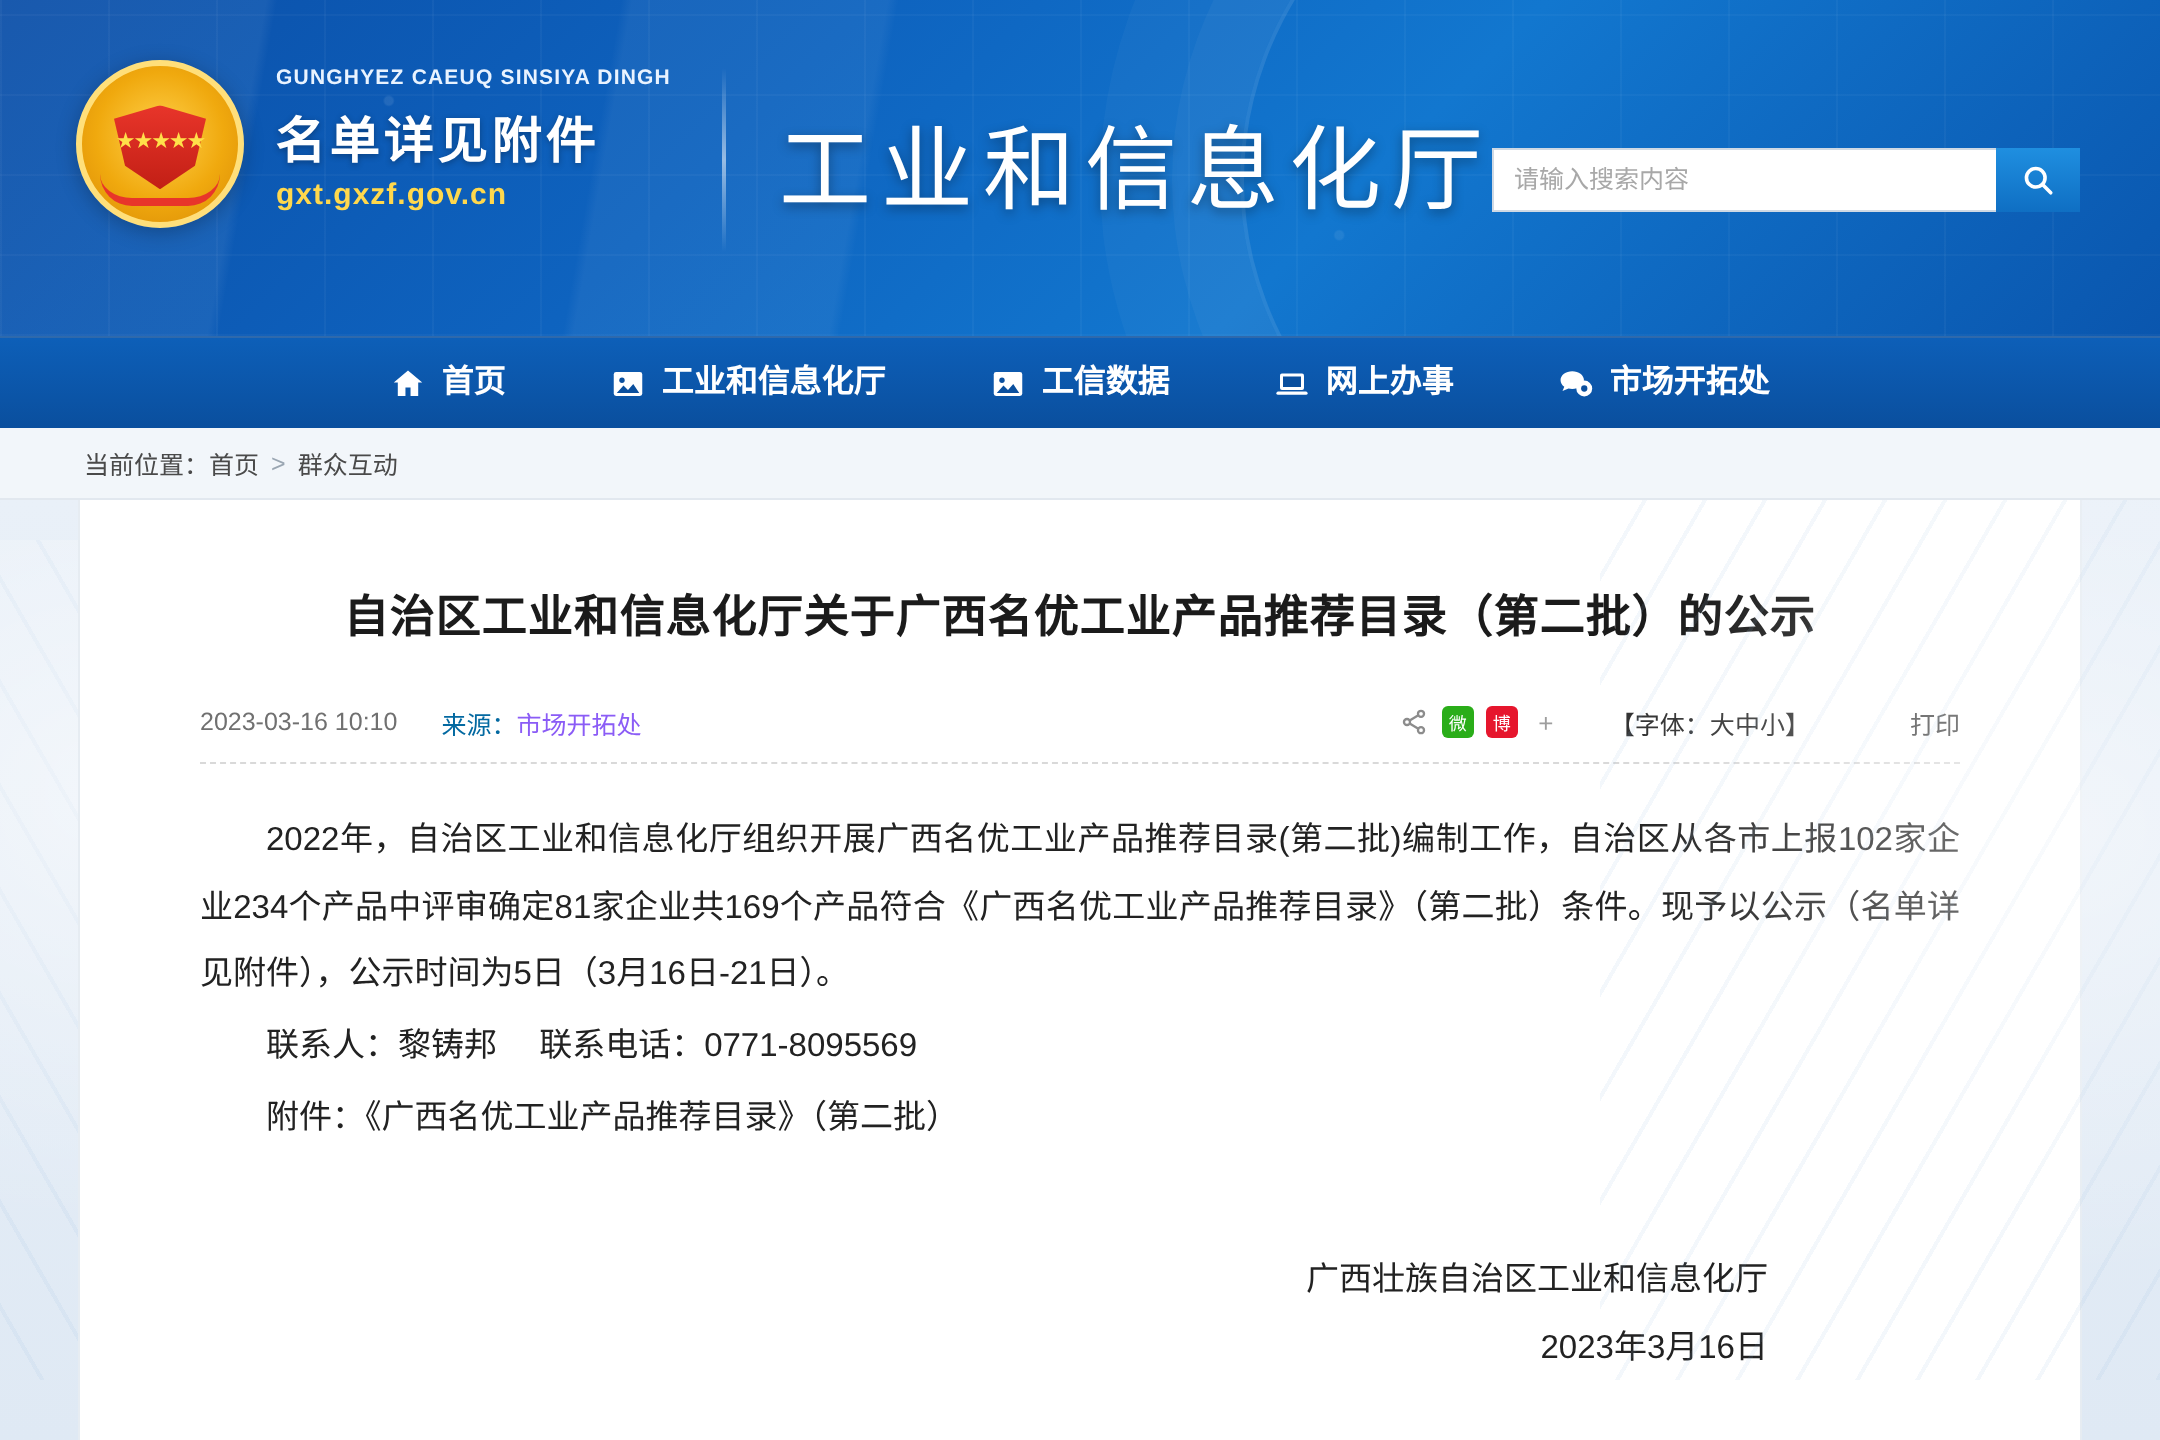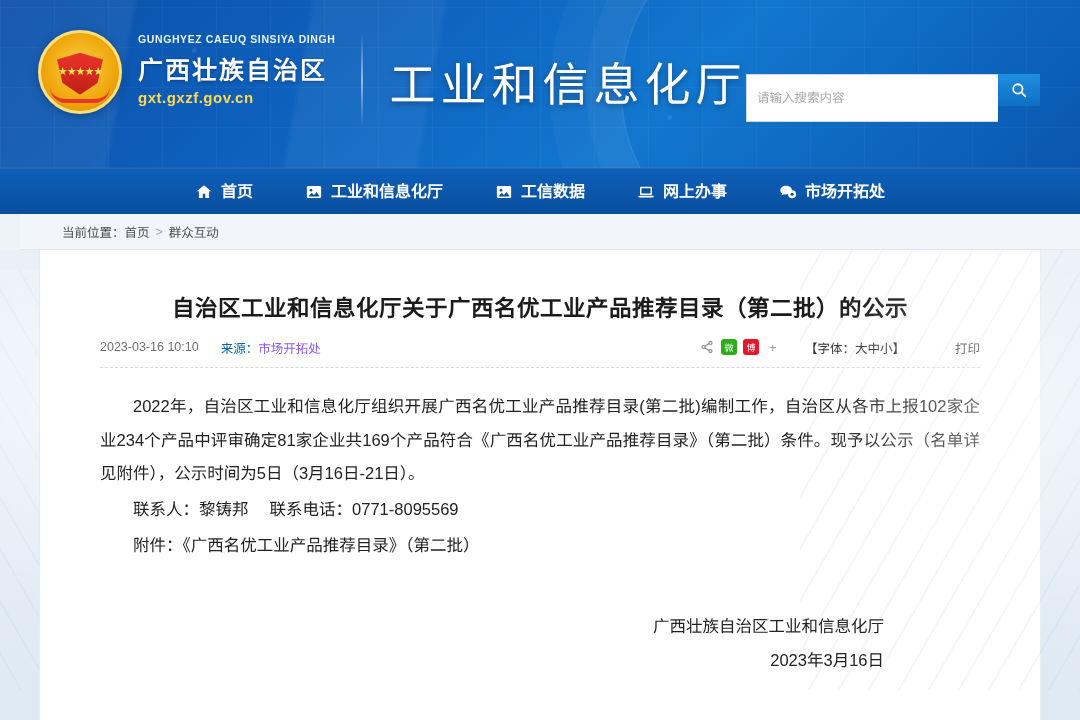--- a/index.html
+++ b/index.html
@@ -132,21 +132,21 @@
   
   .search-wrap {
     position: absolute;
     right: 40px; top: 74px;
     display: flex;
     align-items: stretch;
     height: 32px;
   }
   .search-input {
     width: 252px;
-    height: 48px;
+    height: 32px;
     border: 1px solid #cfd9e4;
     border-right: none;
     background: #fff;
     padding: 0 10px;
     font-size: 12.5px;
     color: #333;
     outline: none;
     font-family: "Liberation Sans", sans-serif;
   }
   .search-input::placeholder { color: #a8a8a8; }
@@ -189,21 +189,20 @@
   
   .crumb-bar {
     background: #f2f6fa;
     height: 36px;
     display: flex;
     align-items: center;
     padding-left: 42px;
     font-size: 12.5px;
     color: #4a4a4a;
     border-bottom: 1px solid #e2e8ef;
-    margin-left: 20px;
   }
   .crumb-bar a { color: #4a4a4a; text-decoration: none; }
   .crumb-sep { margin: 0 6px; color: #9aa6b2; }
 
   
   .page-bg {
     position: relative;
     height: 470px;
     background: linear-gradient(180deg, #e9f0f8 0%, #dfe9f4 100%);
     overflow: hidden;
@@ -238,21 +237,21 @@
   .doc-title {
     text-align: center;
     font-size: 22.5px;
     font-weight: bold;
     color: #1b1b1b;
     line-height: 1.5;
     letter-spacing: 0.5px;
     padding: 6px 10px 0;
   }
   .meta-row {
-    margin-top: 12px;
+    margin-top: 26px;
     border-bottom: 1px dashed #d9d9d9;
     padding-bottom: 10px;
     display: flex;
     align-items: center;
     font-size: 12.5px;
     color: #707070;
   }
   .meta-date { margin-right: 22px; }
   .meta-source-label { color: #0369a1; }
   .meta-source { color: #8b5cf6; }
@@ -301,21 +300,21 @@
   <div class="banner-inner">
 
     <div class="emblem">
       <div class="shield"></div>
       <div class="stars">★★★★★</div>
       <div class="gearing"></div>
     </div>
 
     <div class="title-block">
       <div class="zhuang-line">GUNGHYEZ CAEUQ SINSIYA DINGH</div>
-      <div class="cn-name">广西壮族自治区</div>
+      <div class="cn-name">名单详见附件</div>
       <div class="domain">gxt.gxzf.gov.cn</div>
     </div>
 
     <div class="divider-v"></div>
 
     <div class="big-title">工业和信息化厅</div>
 
     <div class="search-wrap">
       <input class="search-input" type="text" placeholder="请输入搜索内容" style="">
       <button class="search-btn">

